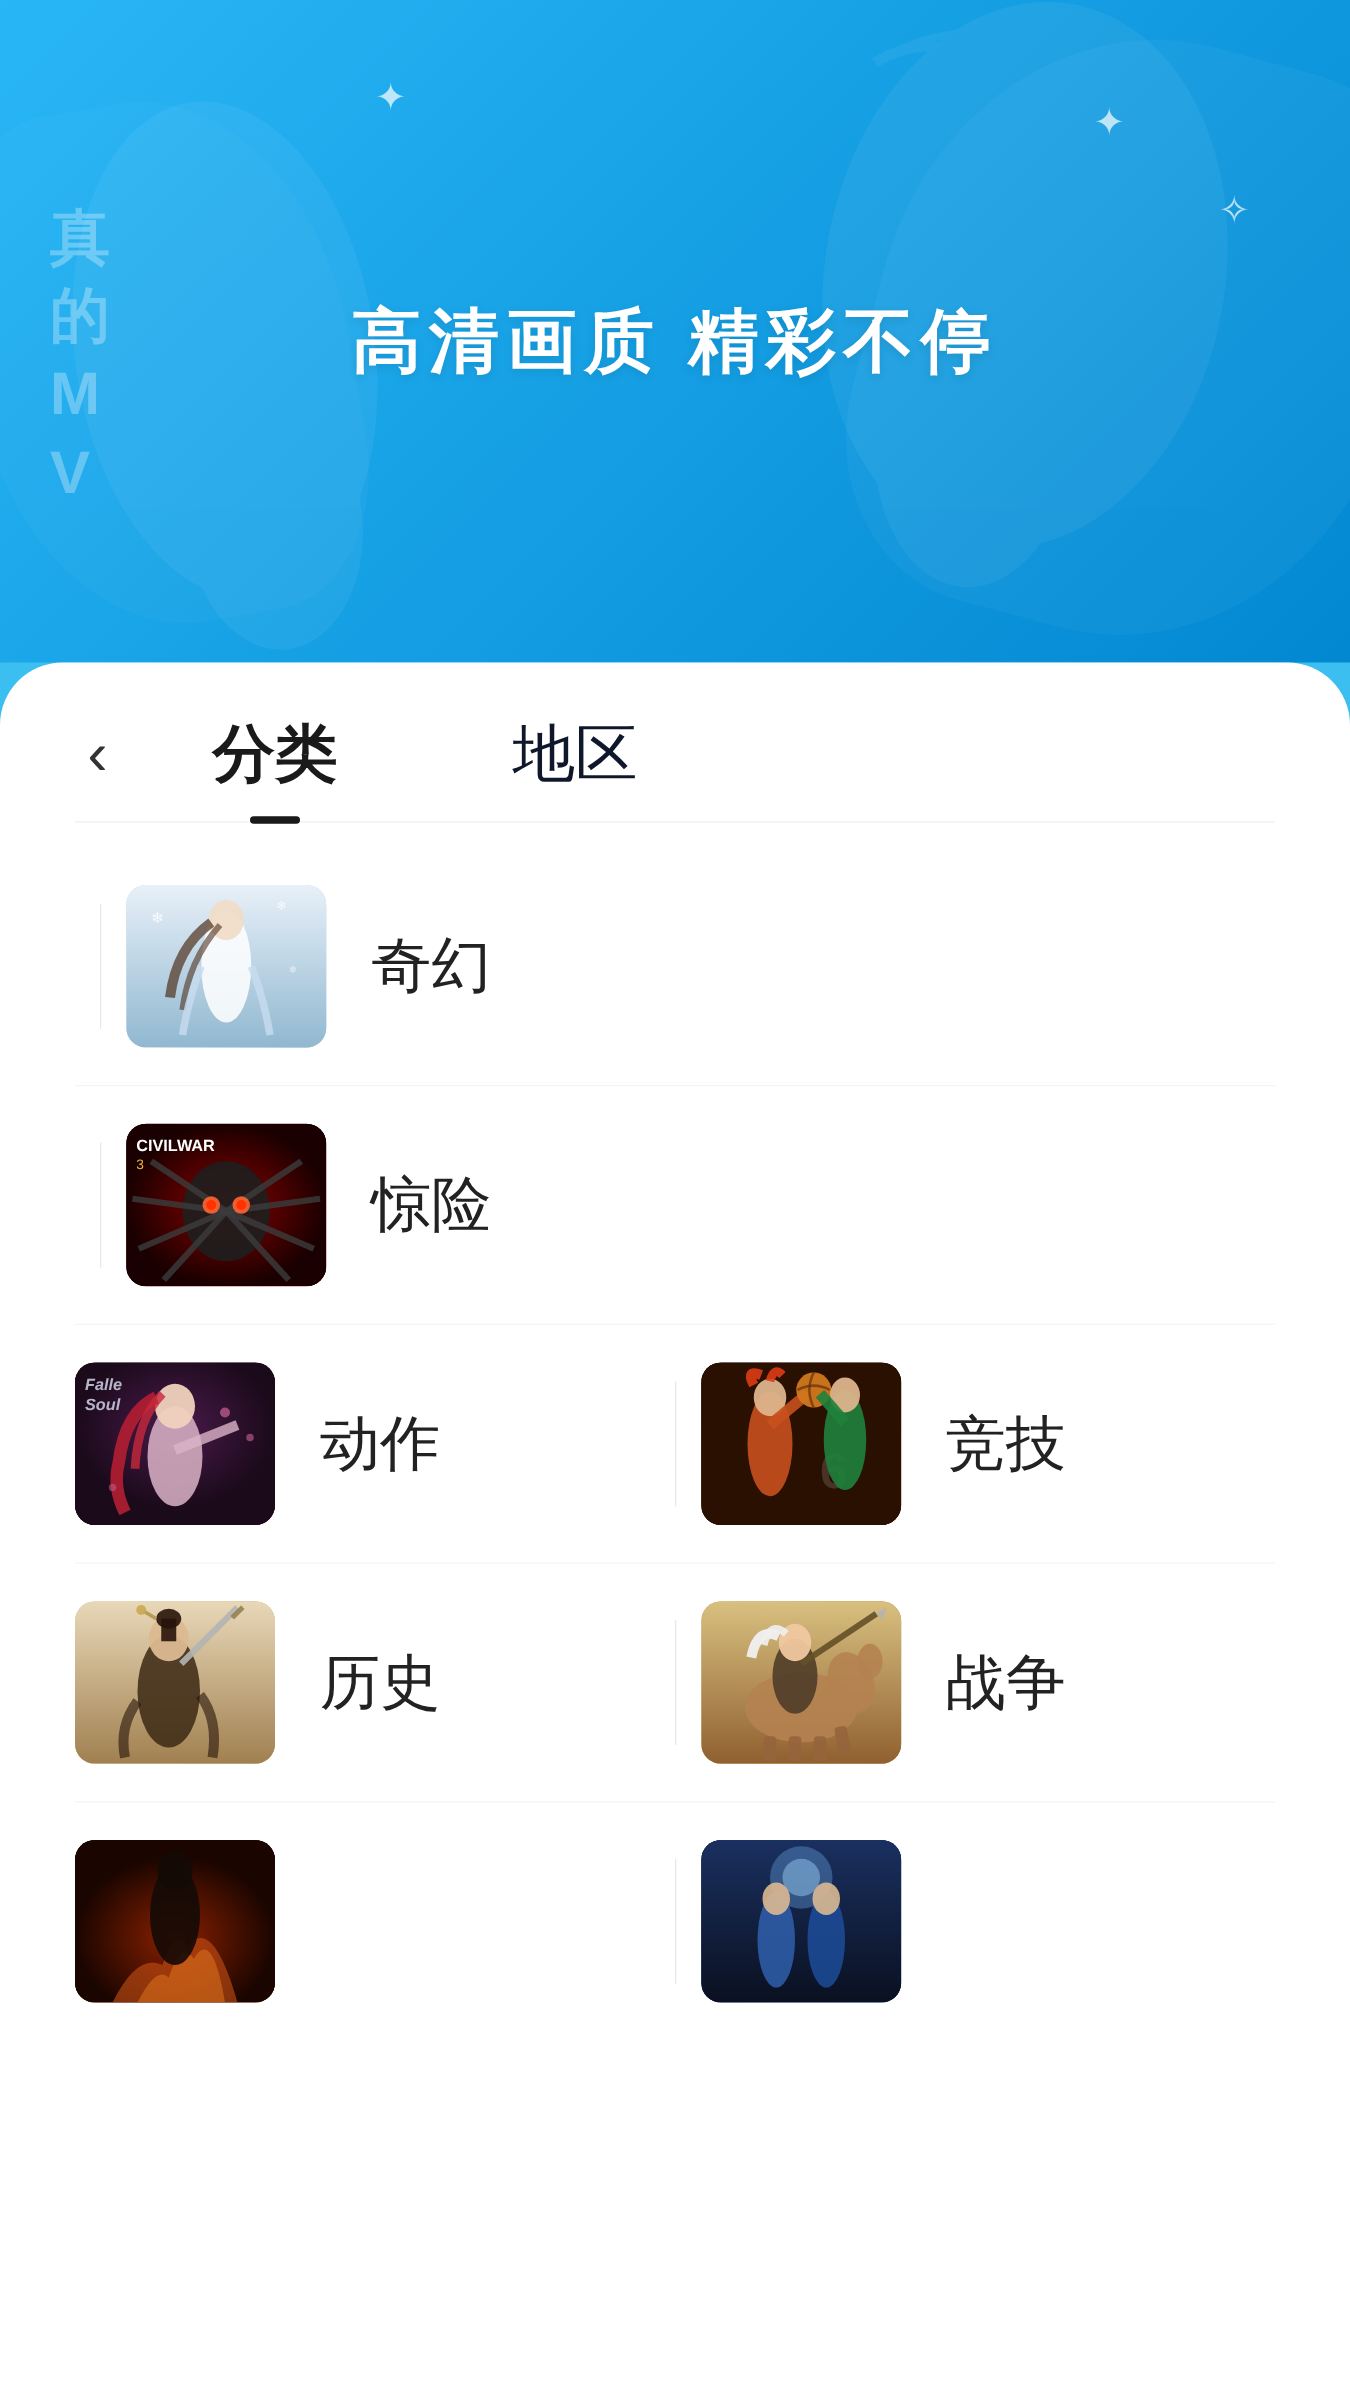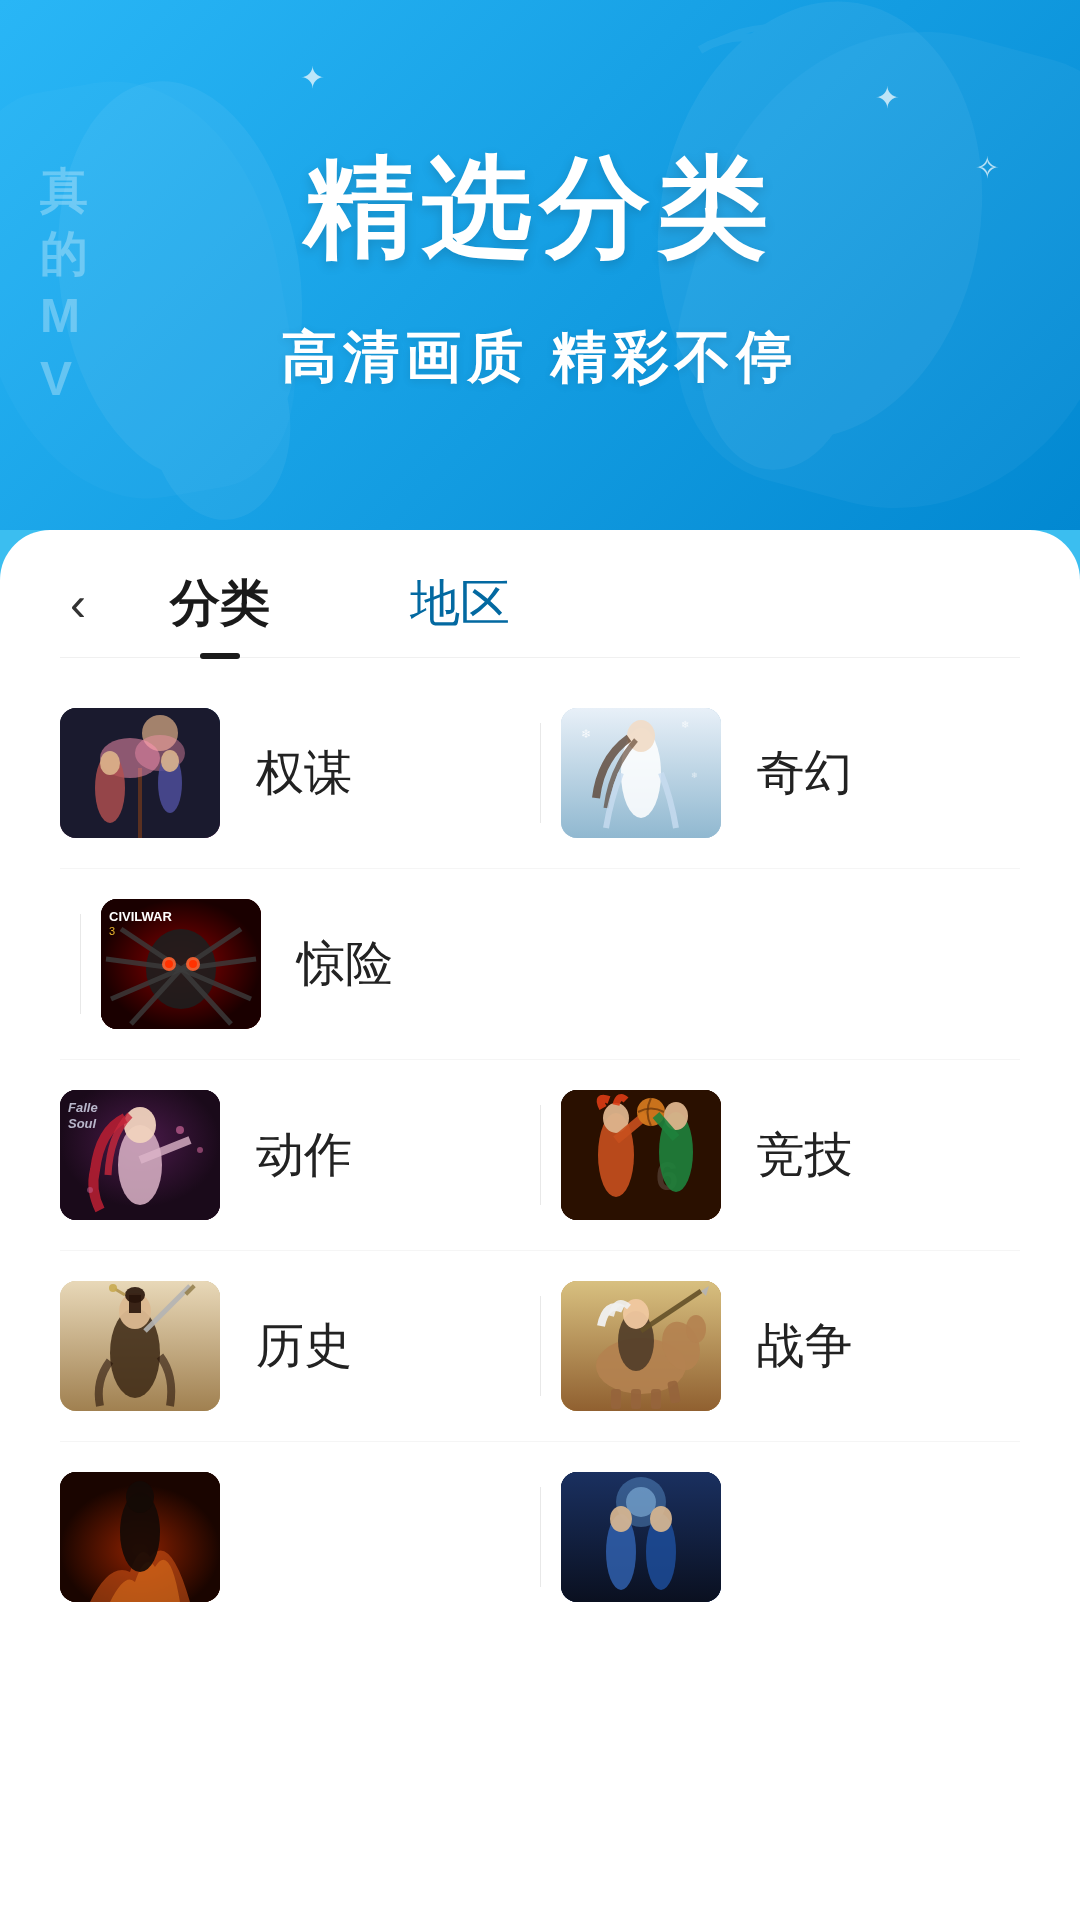--- a/index.html
+++ b/index.html
@@ -130,21 +130,21 @@
       left: 0;
       font-size: 48px;
       color: #333;
       cursor: pointer;
       padding: 10px;
       line-height: 1;
     }
 
     .tab-item {
       font-size: 50px;
-      color: #0369a1;
+      color: #0f172a;
       cursor: pointer;
       padding: 0 30px;
       margin-left: 80px;
     }
 
     .tab-item.active {
       color: #1a1a1a;
       font-weight: 700;
       position: relative;
     }
@@ -340,59 +340,34 @@
   <span class="sparkle sparkle-2">✧</span>
   <span class="sparkle sparkle-3">✦</span>
 
   <div class="hero-watermark">
     <div>真</div>
     <div>的</div>
     <div>M</div>
     <div>V</div>
   </div>
 
-  <div class="hero-title">
-    <span class="hero-title-main">
-      <span>精选</span><span class="highlight">分类</span>
-    </span>
-  </div>
   <div class="hero-subtitle">高清画质 精彩不停</div>
 </div>
 
 <div class="content-card">
 
   <div class="tab-bar">
     <div class="back-button">‹</div>
     <div class="tab-item active">分类</div>
     <div class="tab-item">地区</div>
   </div>
 
   <div class="category-grid">
 
     <div class="category-row">
-      <div class="category-item">
-        <div class="category-thumb thumb-quanmou">
-          <svg class="thumb-inner-art" viewBox="0 0 160 130">
-
-            <rect width="160" height="130" fill="#1a1a2e"></rect>
-
-            <circle cx="100" cy="25" r="18" fill="rgba(255,200,150,0.6)"></circle>
-
-            <line x1="80" y1="130" x2="80" y2="60" stroke="#5a3020" stroke-width="4"></line>
-            <ellipse cx="70" cy="50" rx="30" ry="20" fill="rgba(255,150,180,0.5)"></ellipse>
-            <ellipse cx="100" cy="45" rx="25" ry="18" fill="rgba(255,150,180,0.4)"></ellipse>
-
-            <ellipse cx="50" cy="80" rx="15" ry="35" fill="rgba(180,80,80,0.8)"></ellipse>
-            <ellipse cx="50" cy="55" rx="10" ry="12" fill="rgba(220,180,140,0.9)"></ellipse>
-            <ellipse cx="110" cy="75" rx="12" ry="30" fill="rgba(80,80,160,0.8)"></ellipse>
-            <ellipse cx="110" cy="53" rx="9" ry="11" fill="rgba(220,180,140,0.9)"></ellipse>
-          </svg>
-        </div>
-        <span class="category-label">权谋</span>
-      </div>
 
       <div class="category-divider"></div>
 
       <div class="category-item">
         <div class="category-thumb thumb-qihuan">
           <svg class="thumb-inner-art" viewBox="0 0 160 130">
             <rect width="160" height="130" fill="#c8dce8"></rect>
 
             <rect width="160" height="130" fill="url(#snowGrad)"></rect>
             <defs>

